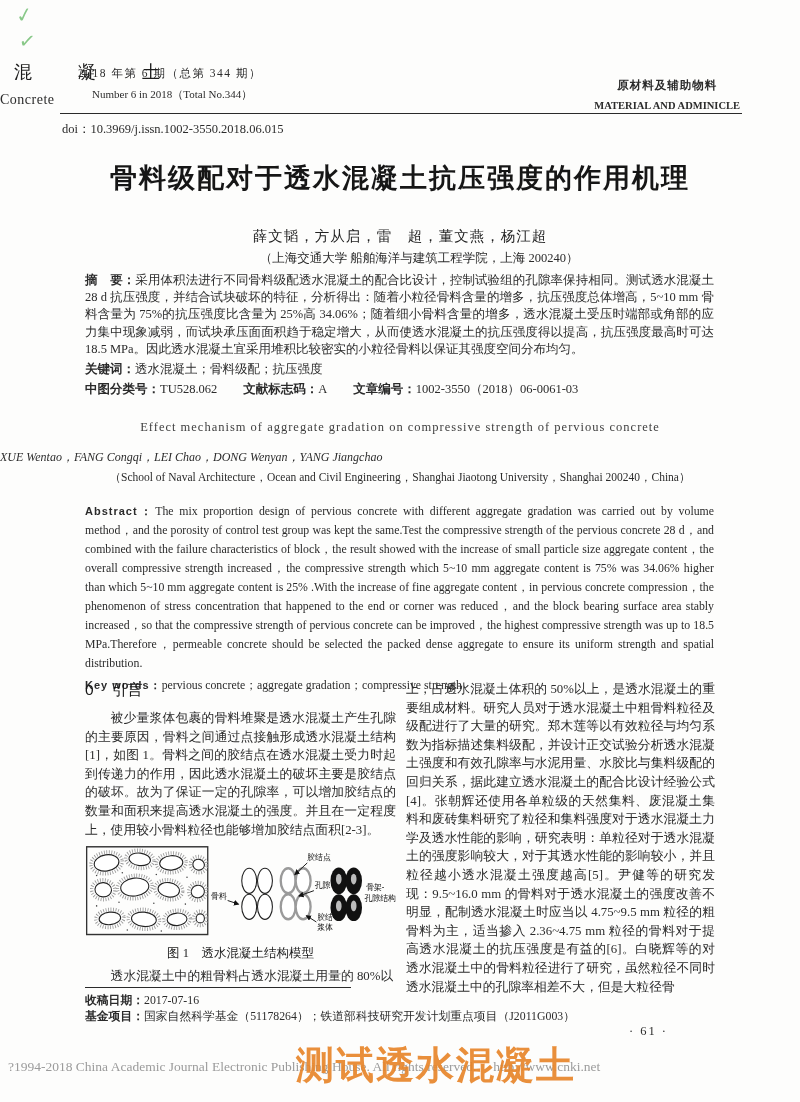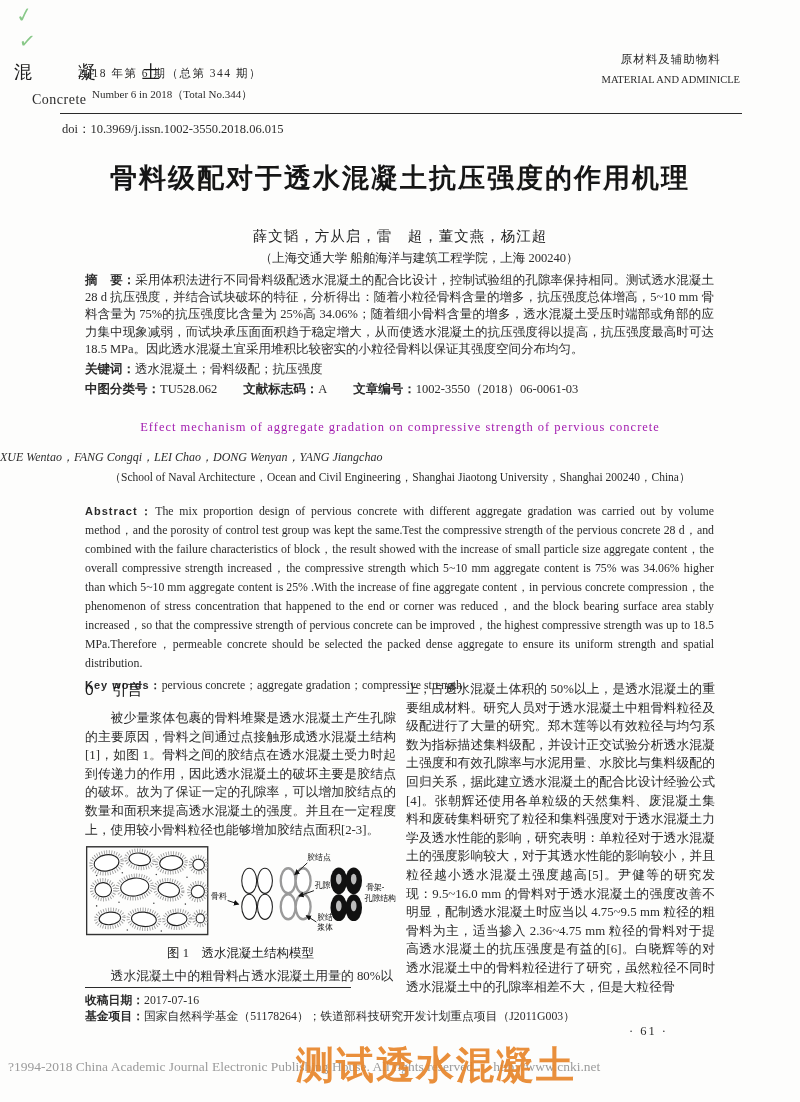--- a/index.html
+++ b/index.html
@@ -12,22 +12,22 @@
 
   
   .corner-mark { position:absolute; color:#6cbb6c; opacity:.8; font-size:20px;
     font-family:"DejaVu Sans",sans-serif; }
 
   
   .hdr-left { position:absolute; left:78px; top:66px; font-size:11.5px; letter-spacing:1.5px; }
   .hdr-left .en { font-size:11px; letter-spacing:0; margin-top:6px; padding-left:14px; }
   .hdr-center { position:absolute; left:0; right:0; top:60px; text-align:left; }
   .hdr-center .cn { font-size:18px; letter-spacing:14px; margin-left:14px; color:#1c1c1c; }
-  .hdr-center .en { font-size:14px; margin-top:8px; letter-spacing:.5px;padding-left:32px; }
-  .hdr-right { position:absolute; right:60px; top:52px; text-align:center; }
+  .hdr-center .en { font-size:14px; margin-top:8px; letter-spacing:.5px; }
+  .hdr-right { position:absolute; right:60px; top:78px; text-align:center;font-weight:bold; }
   .hdr-right .cn { font-size:11.5px; letter-spacing:1px; }
   .hdr-right .en { font-size:10.5px; margin-top:7px; }
   .hdr-rule { position:absolute; left:60px; right:58px; top:113px; border-top:1.6px solid #2a2a2a; }
   .doi { position:absolute; left:62px; top:121px; font-size:12.5px; }
 
   
   .title-cn { position:absolute; left:0; right:0; top:160px; text-align:center;
     font-size:27px; font-weight:bold; letter-spacing:2px; color:#161616;
     font-family:"Liberation Sans","DejaVu Sans",sans-serif; }
   .authors-cn { position:absolute; left:0; right:0; top:227px; text-align:center;
@@ -36,21 +36,21 @@
 
   
   .abs-block { position:absolute; left:85px; right:86px; top:272px;
     font-size:12.5px; line-height:17.2px; text-align:justify; }
   .lbl { font-family:"Liberation Sans","DejaVu Sans",sans-serif; font-weight:bold; }
   .meta-line { margin-top:3px; }
   .meta-line .gap { display:inline-block; width:26px; }
 
   
   .etitle { position:absolute; left:0; right:0; top:420px; text-align:center;
-    font-size:12.5px; letter-spacing:1px; color:#a21caf; }
+    font-size:12.5px; letter-spacing:1px; color:#404040; }
   .eauthors { position:absolute; left:0; right:0; top:449px; text-align:left;
     font-size:12px; font-style:italic; }
   .eaffil { position:absolute; left:0; right:0; top:470px; text-align:center; font-size:11.5px; }
   .eabs { position:absolute; left:85px; right:86px; top:502px;
     font-size:11.8px; line-height:19px; text-align:justify; }
   .eabs .lbl { font-size:11px; letter-spacing:1px; }
   .ekw { margin-top:3px; }
 
   
   .col-left  { position:absolute; left:85px;  top:680px; width:311px; }

